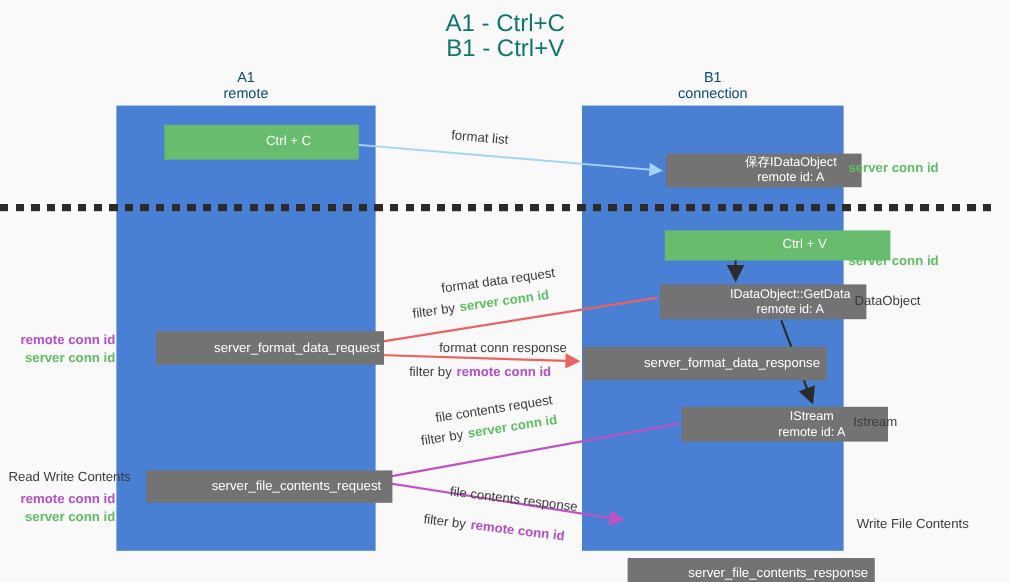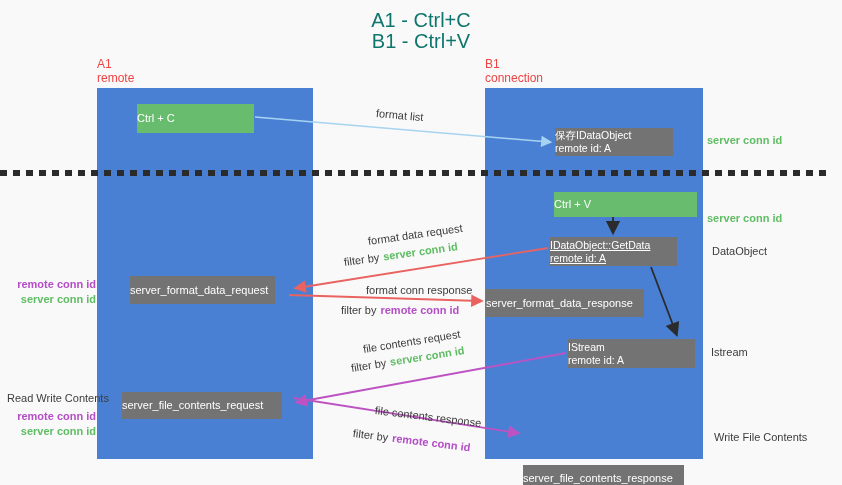--- a/index.html
+++ b/index.html
@@ -1,25 +1,25 @@
 <!DOCTYPE html>
 <html><head>
 <meta charset="utf-8">
 <style>
   html,body{margin:0;padding:0;background:#f9f9f9;}
   .canvas{position:relative;width:842px;height:485px;background:#f9f9f9;overflow:hidden;
           font-family:"Liberation Sans",sans-serif;color:#3c3c3c;}
   .title{position:absolute;left:0;right:0;top:10px;text-align:center;font-size:20px;line-height:21px;color:#0f766e;z-index:5;}
-  .ll-header{position:absolute;top:57px;font-size:12px;line-height:14px;color:#ef4444;z-index:5;}
+  .ll-header{position:absolute;top:57px;text-align:center;font-size:12px;line-height:14px;color:#0c4a6e;z-index:5;}
   .lifeline{position:absolute;top:88px;height:371px;background:#4a80d4;z-index:1;}
   .dotted{position:absolute;left:0;top:170px;width:830px;height:6px;z-index:2;
           background:repeating-linear-gradient(to right,#2b2b2b 0 7px,transparent 7px 13px);}
   .arrows{position:absolute;left:0;top:0;z-index:3;pointer-events:none;}
-  .box{position:absolute;display:flex;flex-direction:column;align-items:flex-start;justify-content:center;
-       color:#fff;font-size:11px;line-height:13px;text-align:center;white-space:nowrap;z-index:4;}
+  .box{position:absolute;display:flex;flex-direction:column;align-items:center;justify-content:center;
+       color:#fff;font-size:11px;line-height:13px;text-align:center;white-space:nowrap;z-index:4;padding-left:45px;}
   .green-box{background:#67bd6d;}
   .orange-box{background:#737373;}
   .lbl{position:absolute;font-size:11px;color:#3c3c3c;white-space:nowrap;z-index:5;transform-origin:left center;}
   .lbl .green, .green{color:#5fbd63;font-weight:bold;}
   .lbl .magenta, .magenta{color:#b44ec6;font-weight:bold;}
   .lbl span + span{margin-left:4px;}
   .side{position:absolute;font-size:11px;white-space:nowrap;z-index:5;}
   .side-col{position:absolute;text-align:right;font-size:11px;line-height:15px;white-space:nowrap;z-index:5;}
   .plain{color:#3c3c3c;font-weight:normal;}
 </style>
@@ -77,21 +77,21 @@
 
   <div class="box orange-box" style="left:555px;top:128px;width:118px;height:28px;font-size:10.5px;">
     <span>保存IDataObject</span>
     <span>remote id: A</span>
   </div>
 
   <div class="box green-box" style="left:554px;top:192px;width:143px;height:25px;">
     <span>Ctrl + V</span>
   </div>
 
-  <div class="box orange-box" style="left:550px;top:237px;width:127px;height:29px;font-size:10.5px;text-decoration:underline;">
+  <div class="box orange-box" style="left:550px;top:237px;width:127px;height:29px;font-size:10.5px;">
     <span>IDataObject::GetData</span>
     <span>remote id: A</span>
   </div>
 
   <div class="box orange-box" style="left:130px;top:276px;width:145px;height:28px;">
     <span>server_format_data_request</span>
   </div>
 
   <div class="box orange-box" style="left:486px;top:289px;width:158px;height:28px;">
     <span>server_format_data_response</span>

